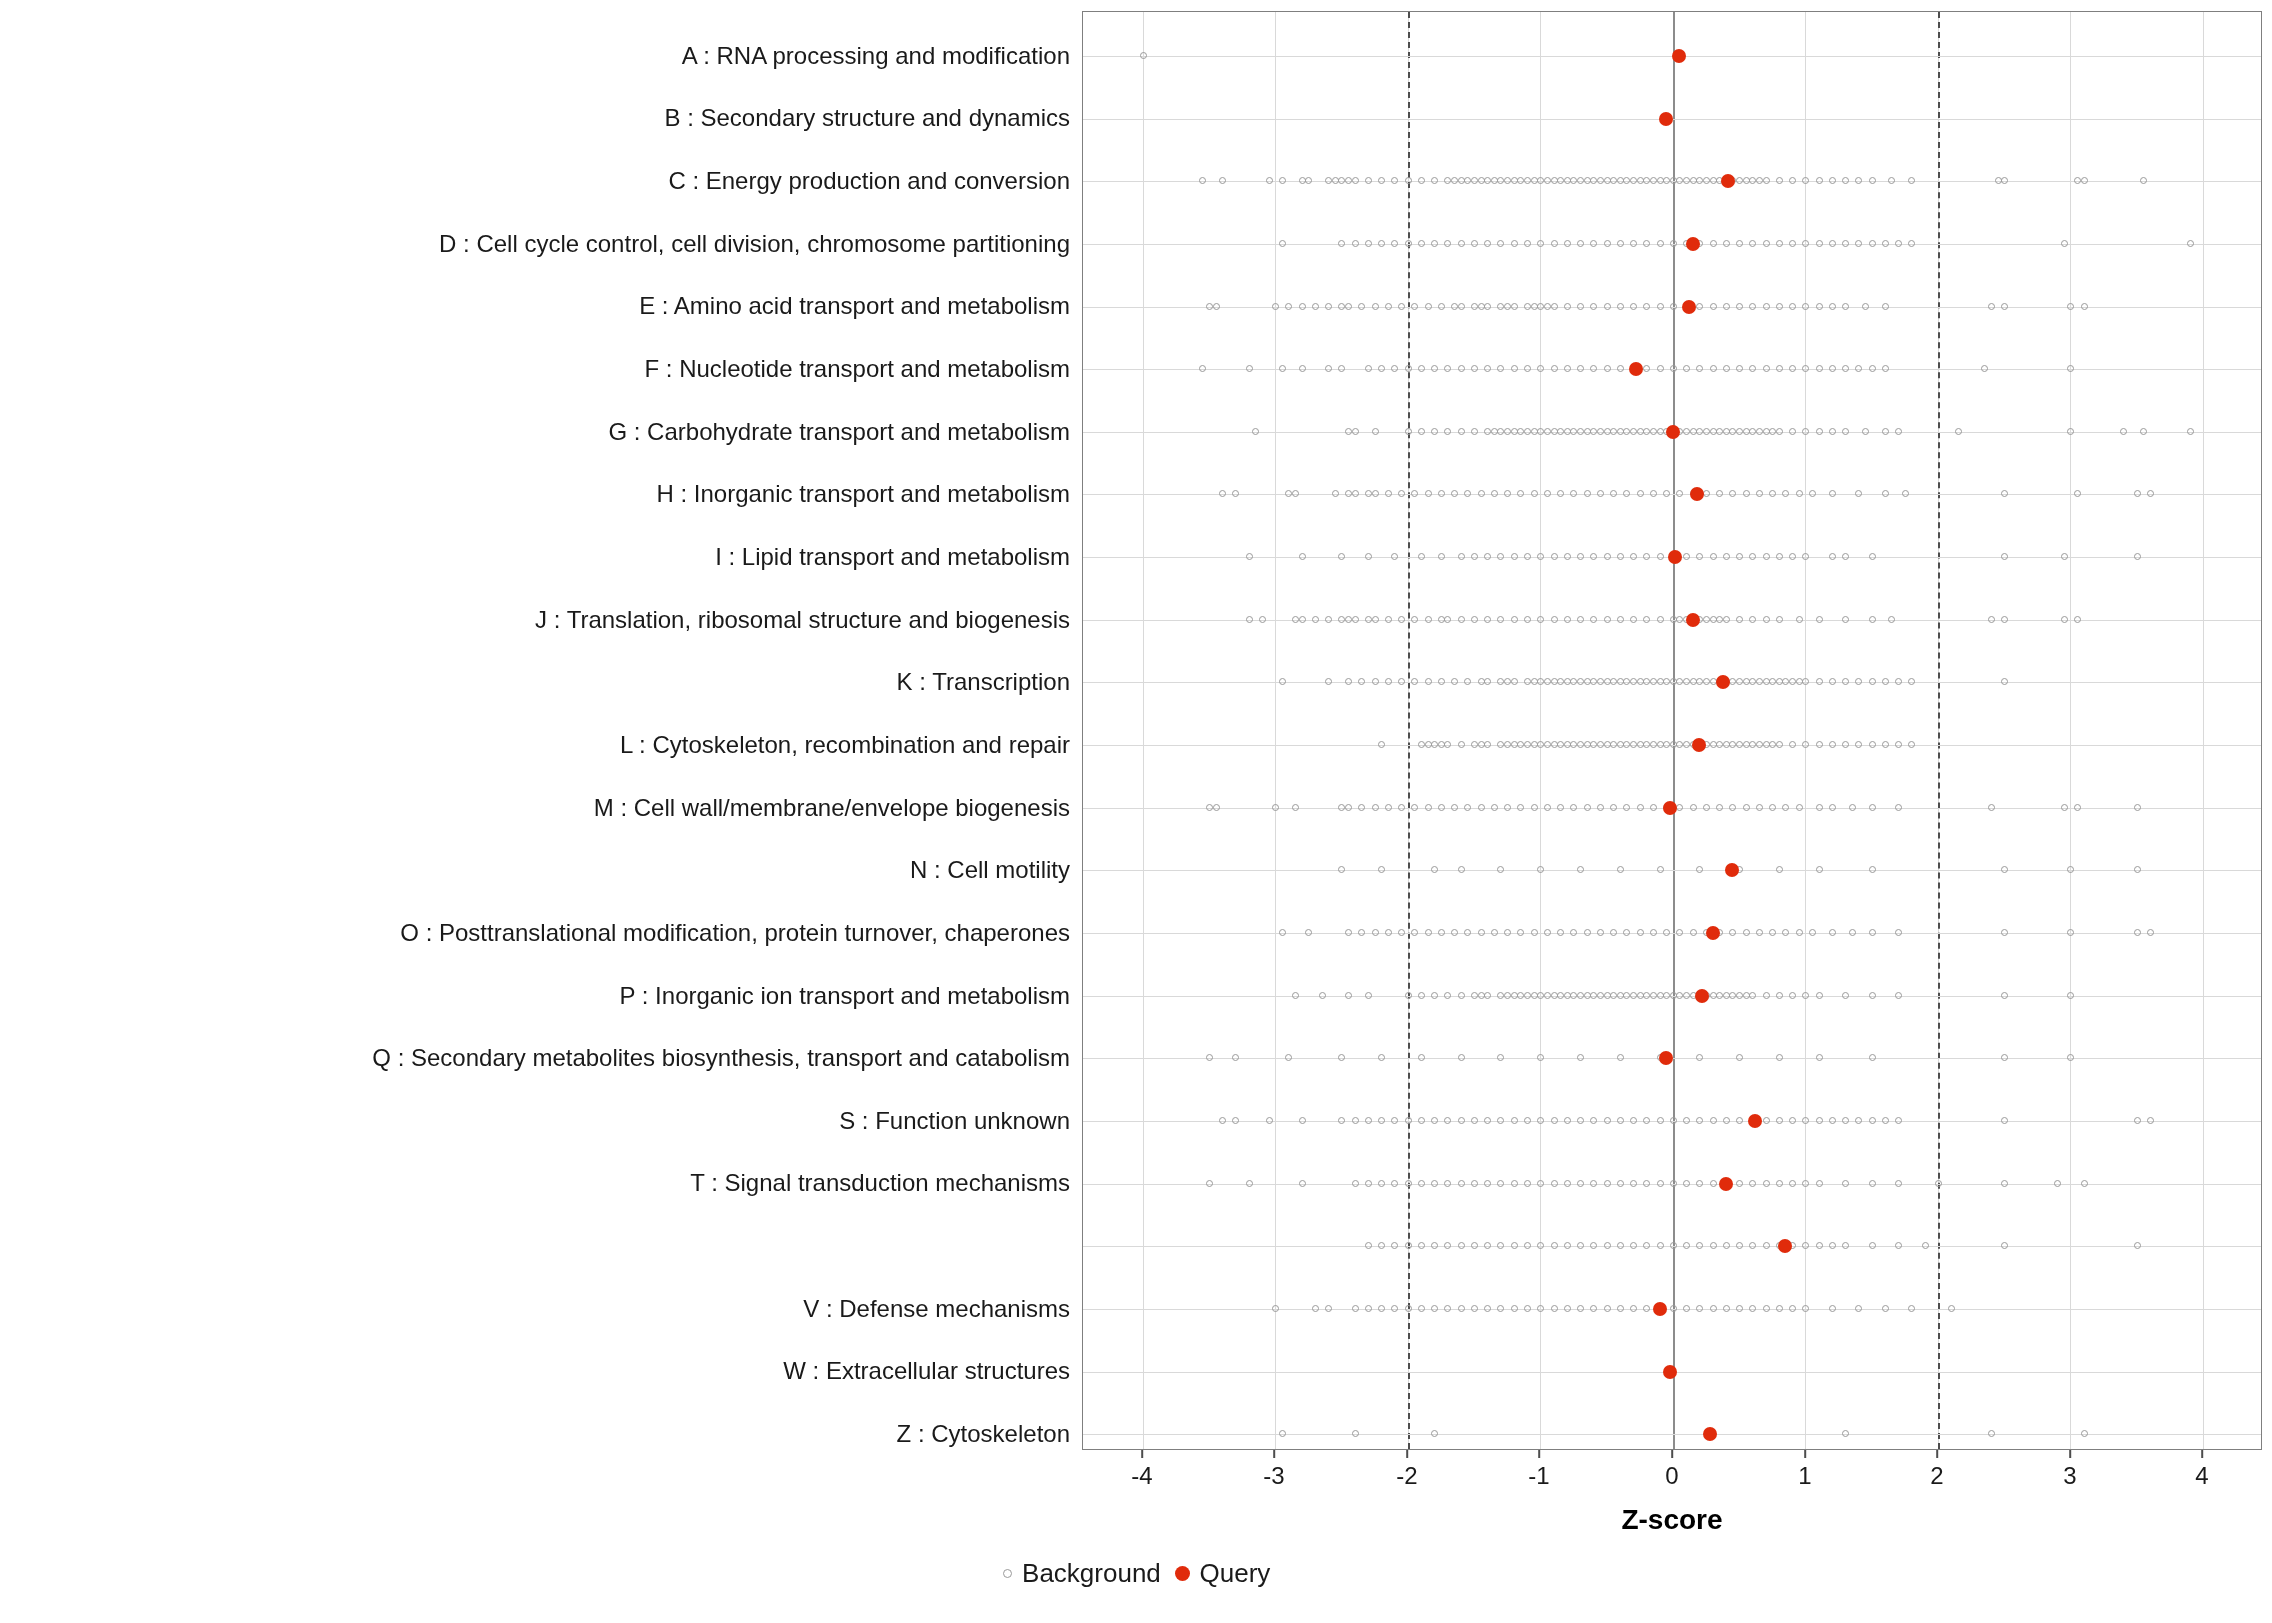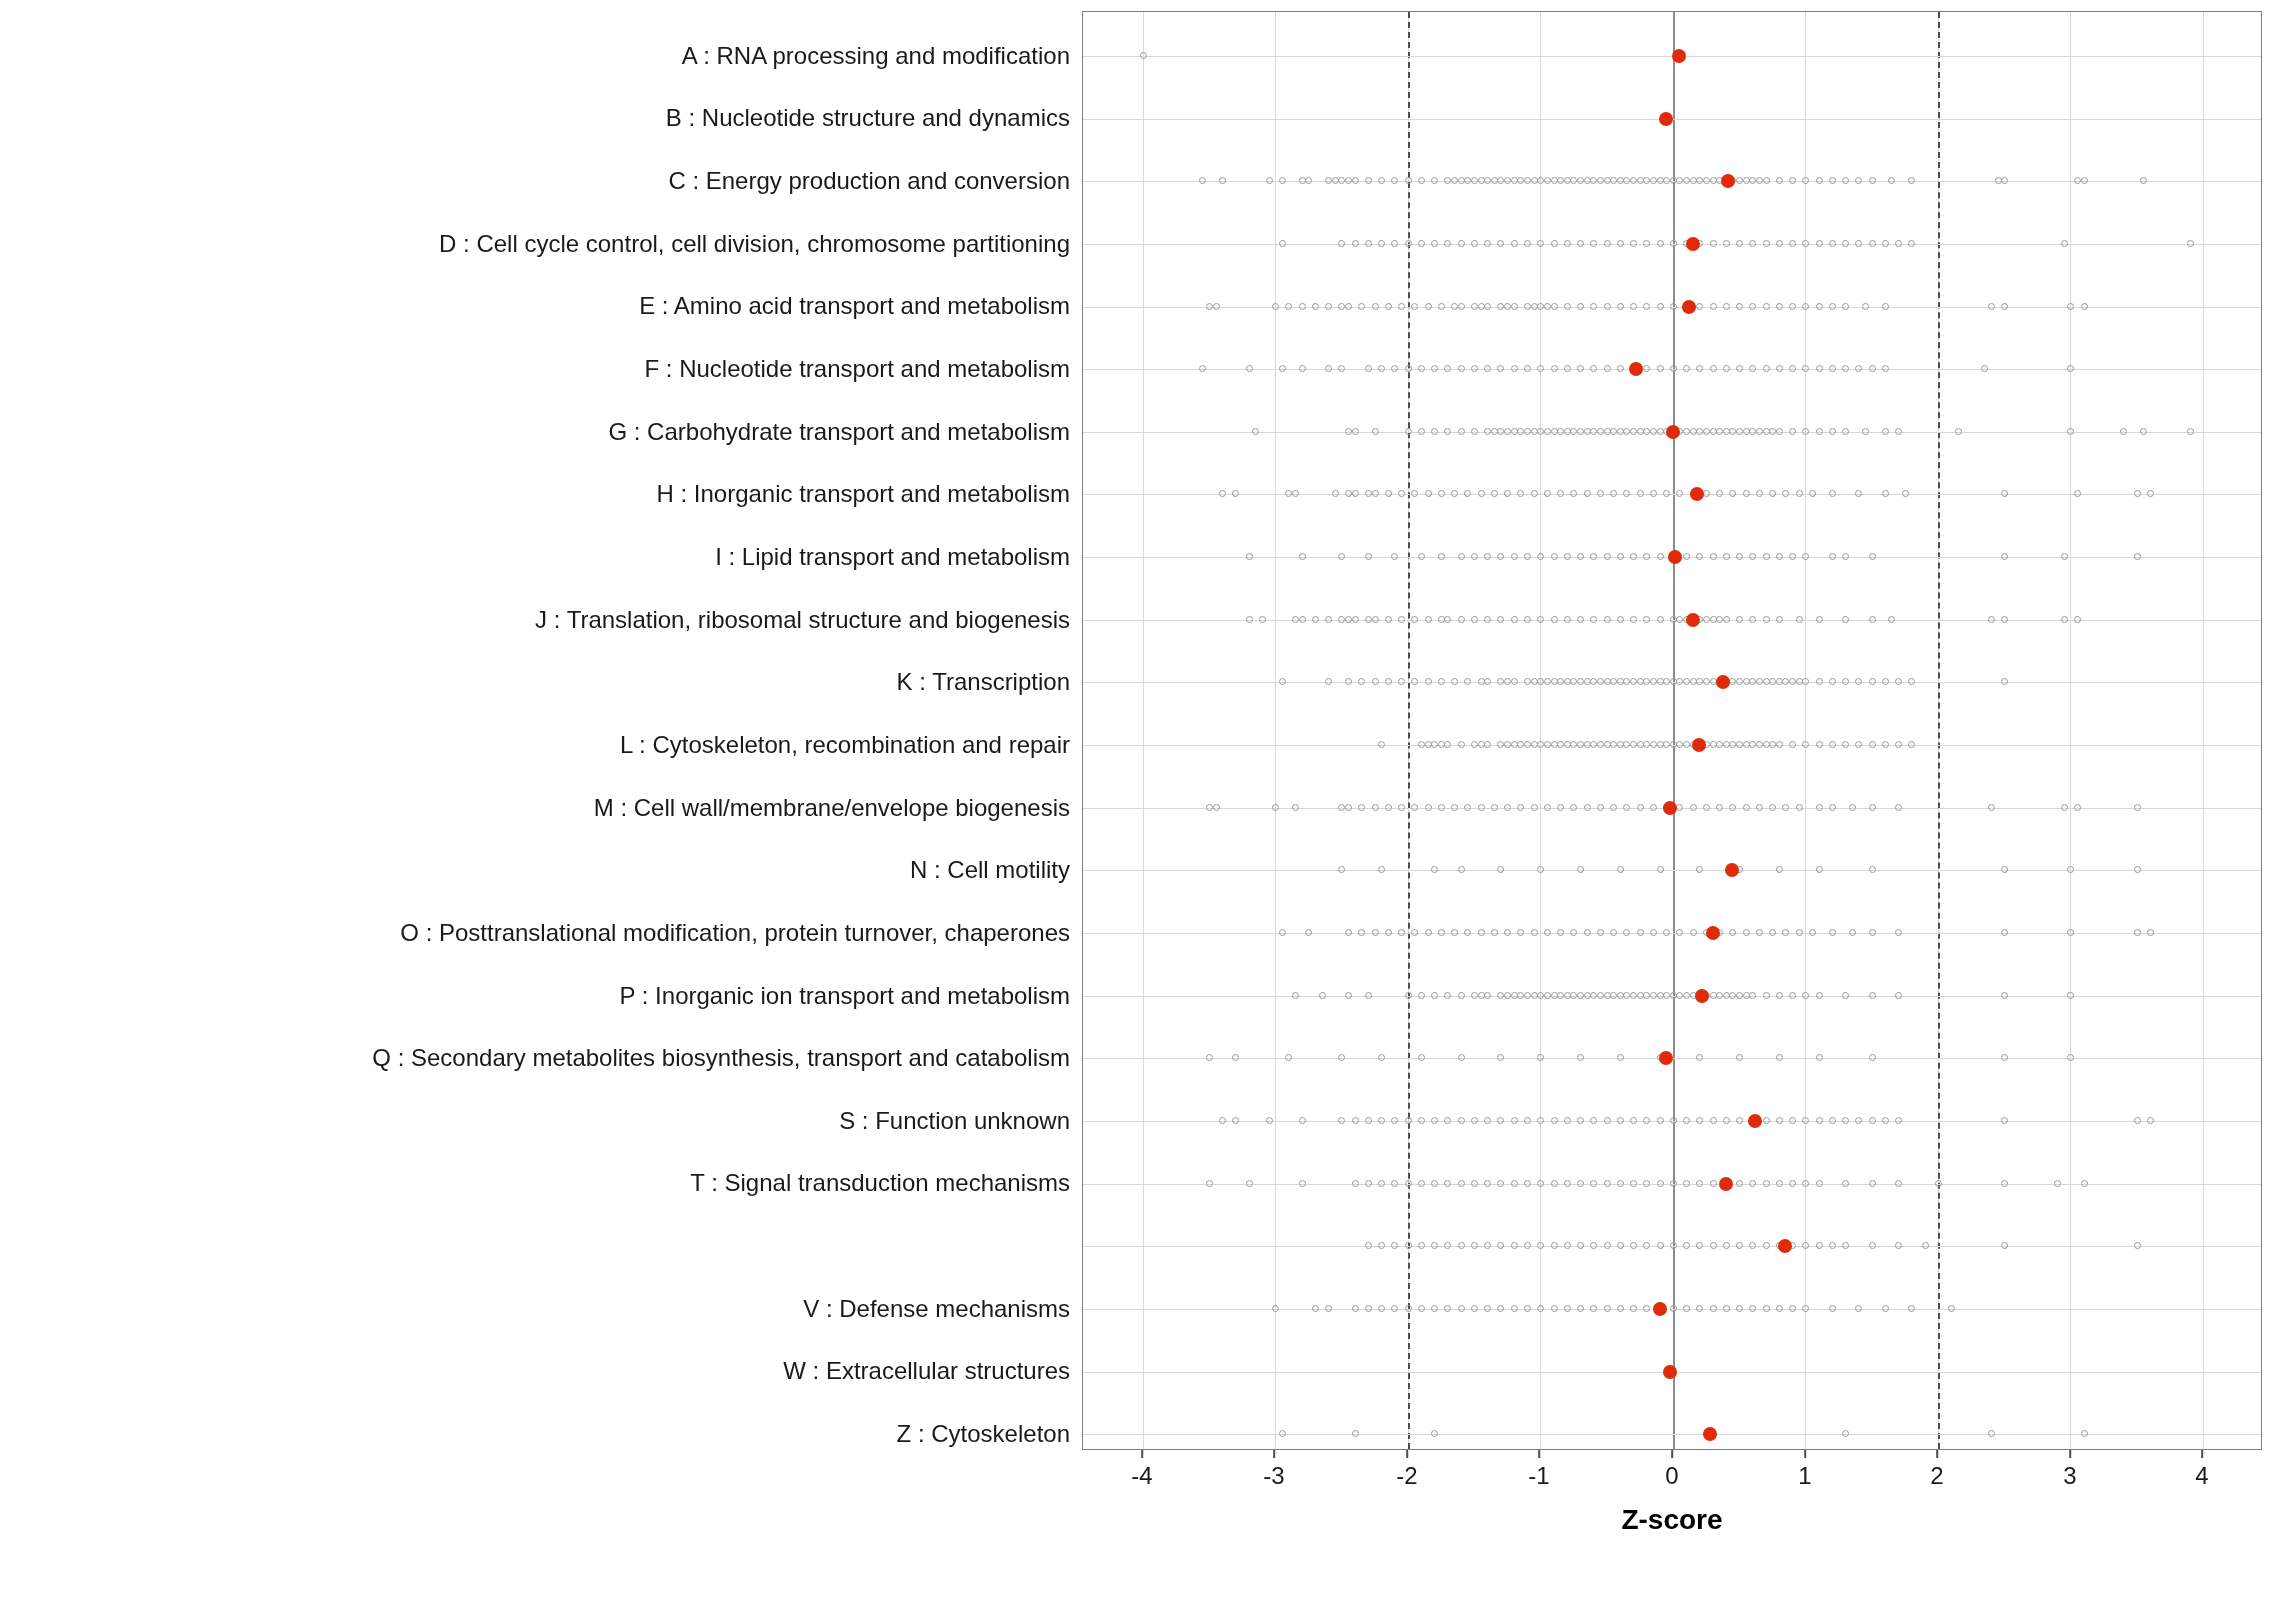--- a/index.html
+++ b/index.html
@@ -153,21 +153,21 @@
     background: #e02b0b;
   }
 </style>
 </head>
 <body>
 
 <div id="root">
 
   <div id="ylabels" style="width: 1070px;">
       <div class="ylabel" style="top: 55px;">A : RNA processing and modification</div>
-      <div class="ylabel" style="top: 117px;">B : Nucleotide structure and dynamics</div>
+      <div class="ylabel" style="top: 117px;">B : Secondary structure and dynamics</div>
       <div class="ylabel" style="top: 180px;">C : Energy production and conversion</div>
       <div class="ylabel" style="top: 243px;">D : Cell cycle control, cell division, chromosome partitioning</div>
       <div class="ylabel" style="top: 305px;">E : Amino acid transport and metabolism</div>
       <div class="ylabel" style="top: 368px;">F : Nucleotide transport and metabolism</div>
       <div class="ylabel" style="top: 431px;">G : Carbohydrate transport and metabolism</div>
       <div class="ylabel" style="top: 493px;">H : Inorganic transport and metabolism</div>
       <div class="ylabel" style="top: 556px;">I : Lipid transport and metabolism</div>
       <div class="ylabel" style="top: 619px;">J : Translation, ribosomal structure and biogenesis</div>
       <div class="ylabel" style="top: 681px;">K : Transcription</div>
       <div class="ylabel" style="top: 744px;">L : Cytoskeleton, recombination and repair</div>
@@ -1226,15 +1226,25 @@
       <div class="tick-mark" style="left: 1937px; top: 1450px;"></div>
       <div class="xtick" style="left: 1937px; top: 1462px;">2</div>
       <div class="tick-mark" style="left: 2070px; top: 1450px;"></div>
       <div class="xtick" style="left: 2070px; top: 1462px;">3</div>
       <div class="tick-mark" style="left: 2202px; top: 1450px;"></div>
       <div class="xtick" style="left: 2202px; top: 1462px;">4</div>
     </div>
 
   <div id="xaxis-title" style="left: 1082px; width: 1180px; top: 1504px;">Z-score</div>
 
+  <div id="legend">
+    <div class="lg-item">
+      <span class="lg-open"></span>
+      <span>Background</span>
+    </div>
+    <div class="lg-item">
+      <span class="lg-fill"></span>
+      <span>Query</span>
+    </div>
+  </div>
 
 </div>
 
 
 </body></html>

